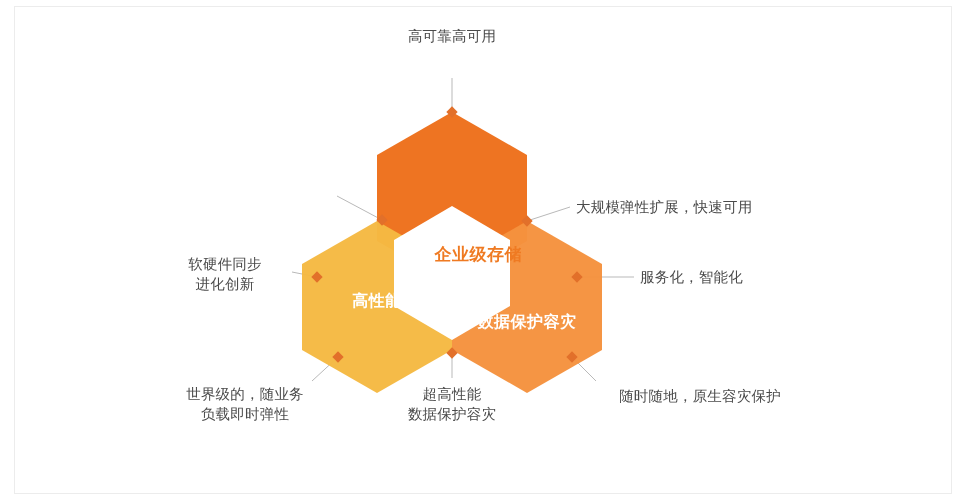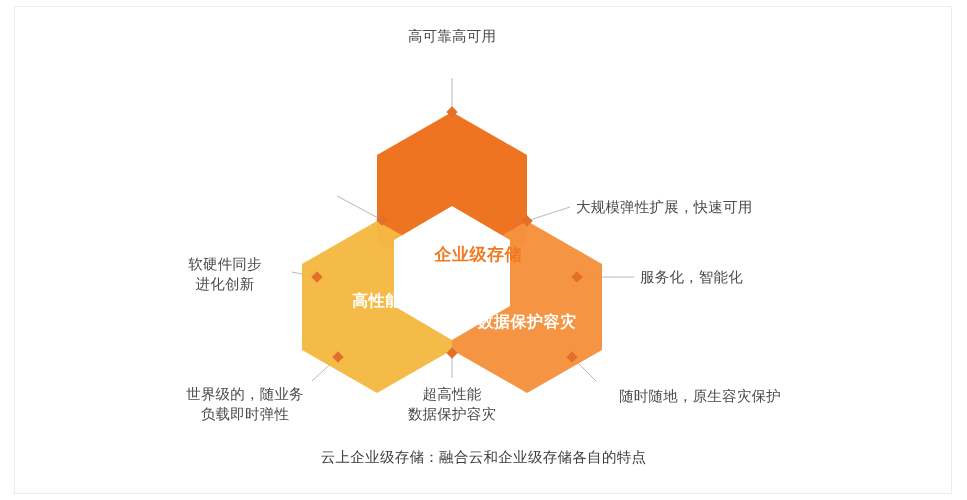--- a/index.html
+++ b/index.html
@@ -134,15 +134,14 @@
 
   <div class="callout c-center" style="left:382px;top:384px;width:140px;">
     <div>超高性能</div>
     <div>数据保护容灾</div>
   </div>
 
   <div class="callout c-center" style="left:600px;top:386px;width:200px;">
     <div>随时随地，原生容灾保护</div>
   </div>
 
-  <div id="caption">云上企业级存储：融合云和企业级存储各自的特点</div>
 
 </div>
 
 </body></html>

